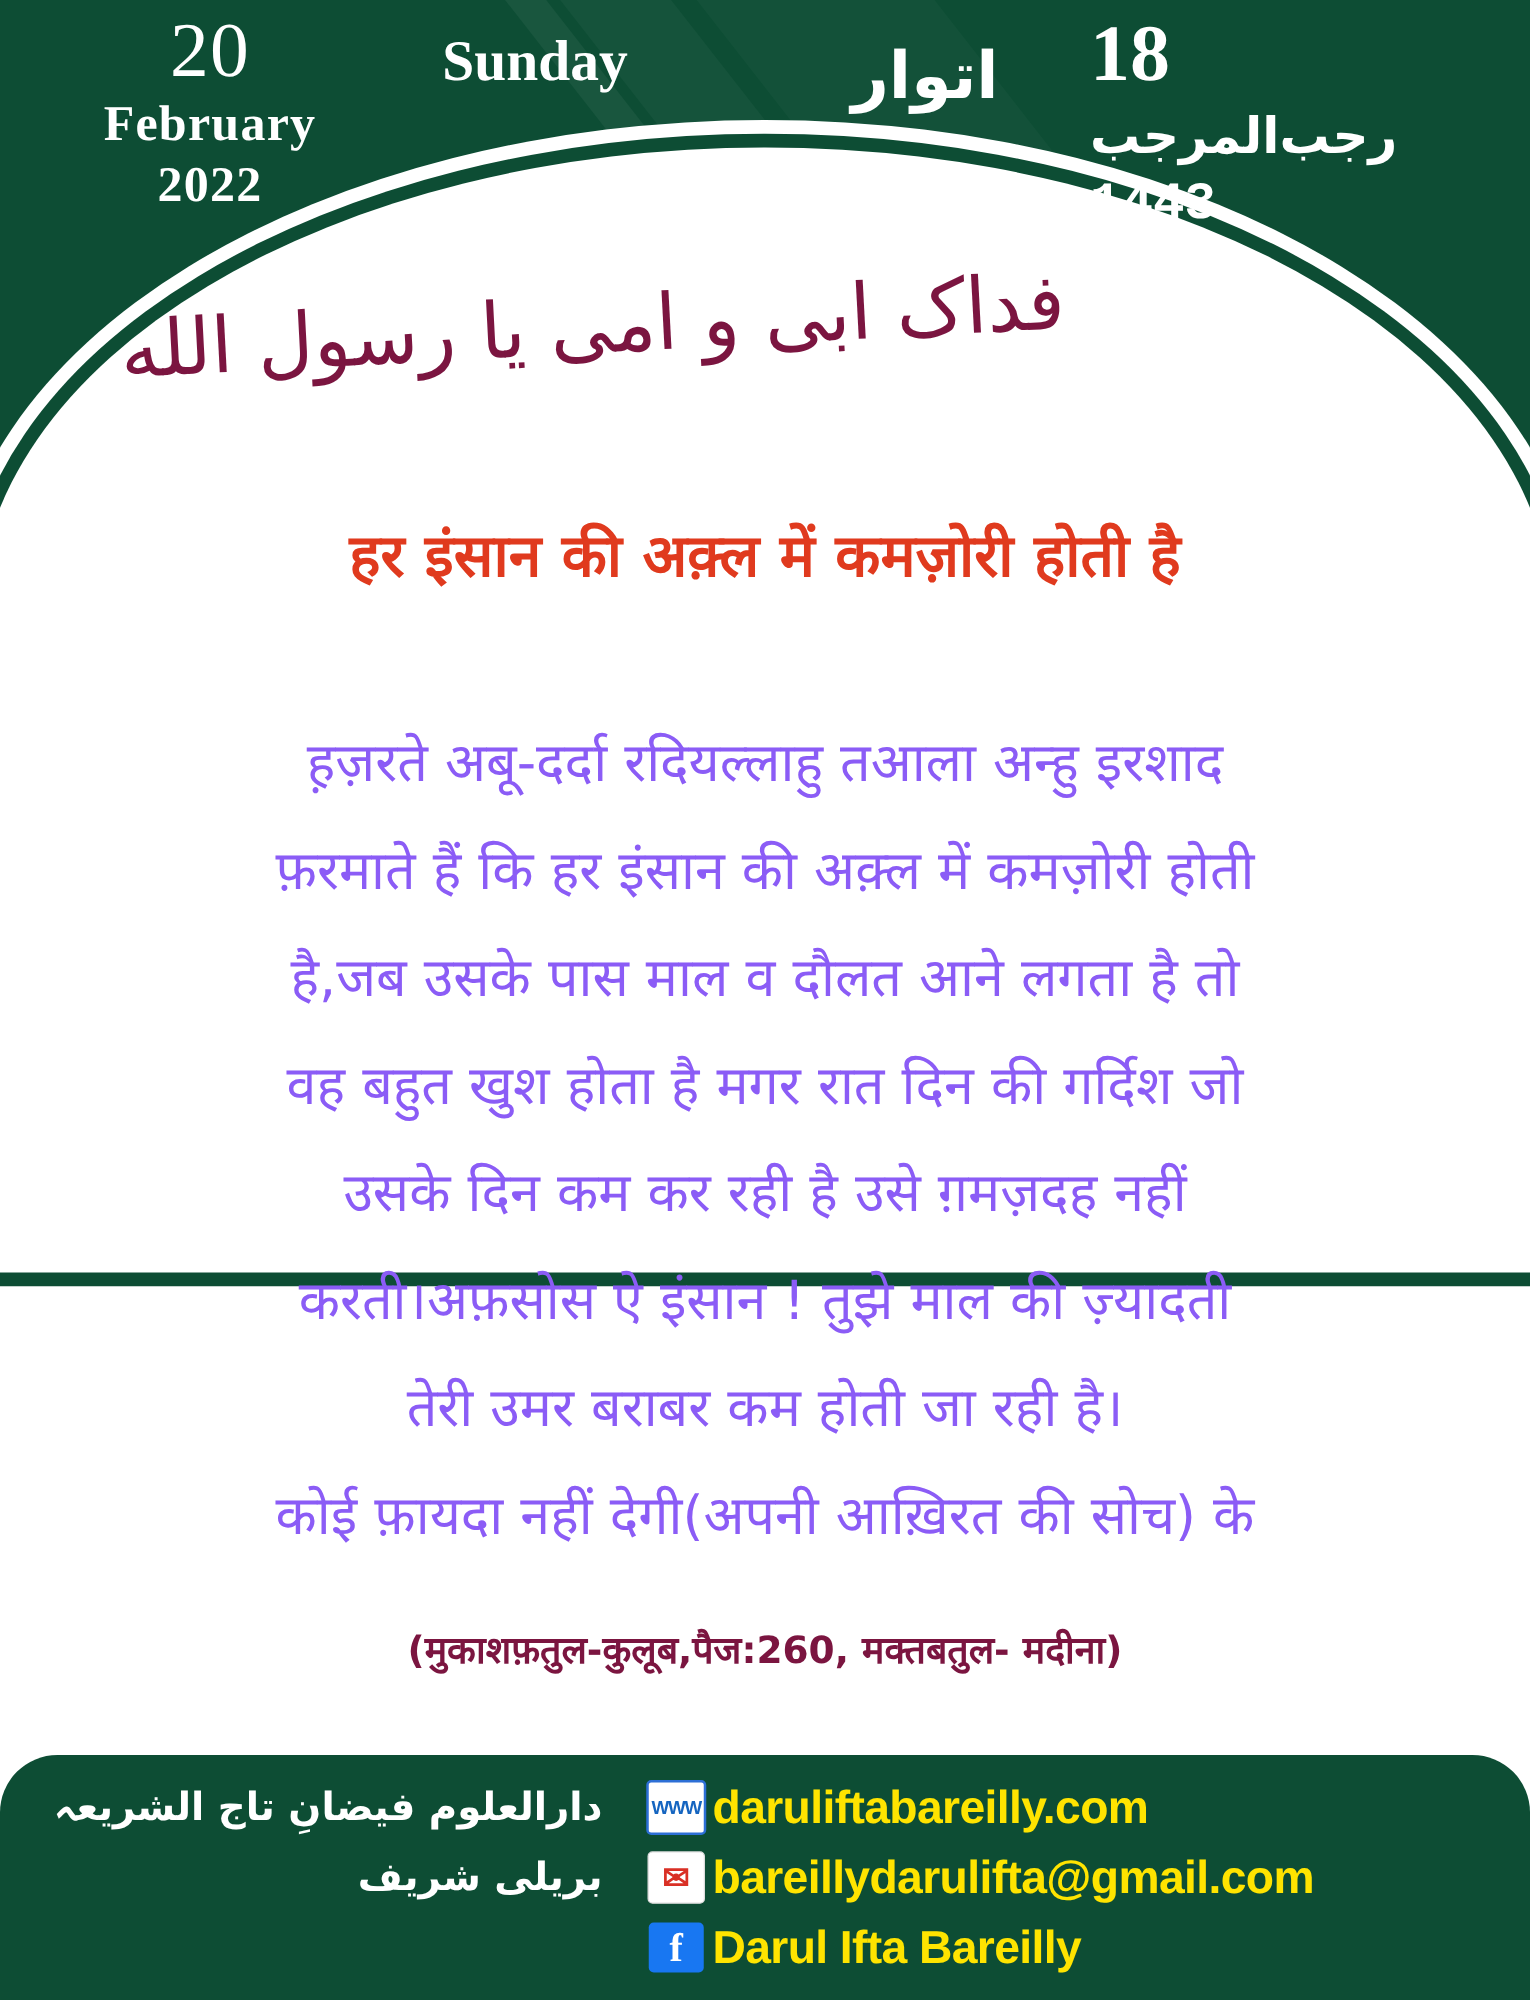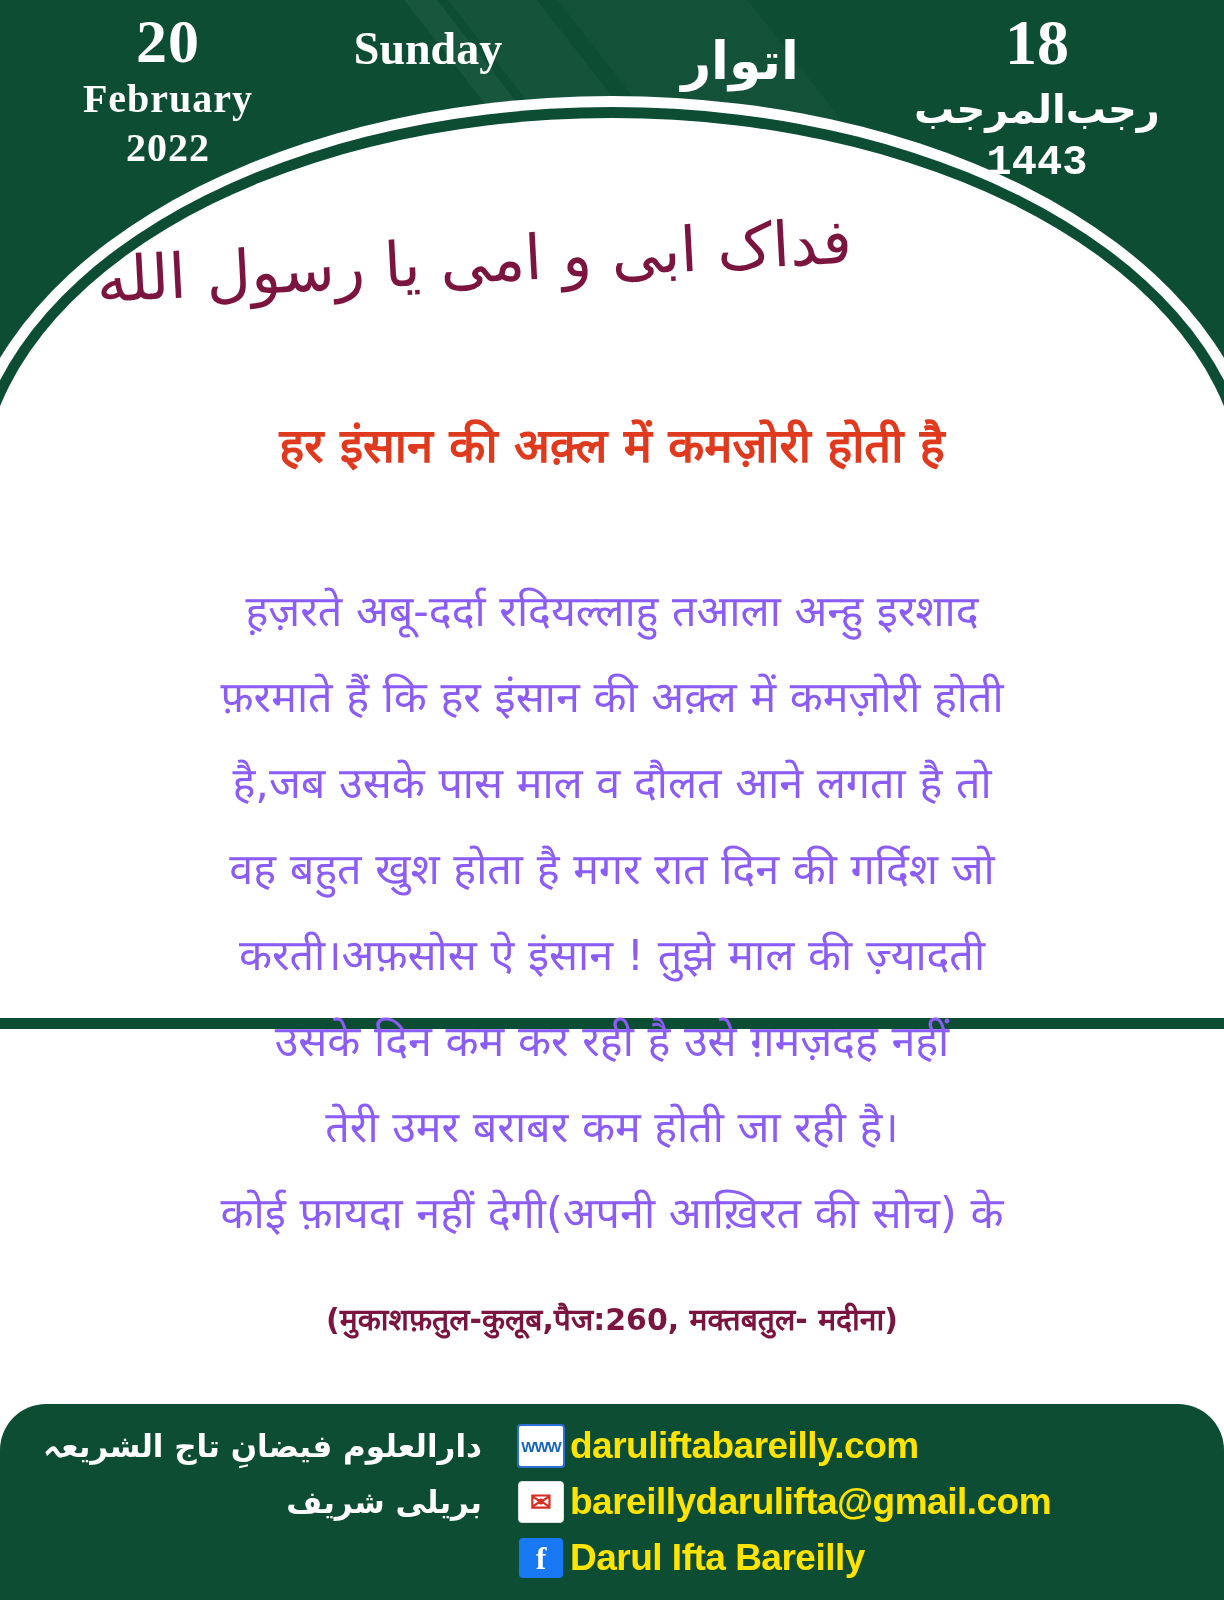--- a/index.html
+++ b/index.html
@@ -60,21 +60,21 @@
   .date-left {
     position: absolute;
     left: 18px; top: 8px;
     width: 300px;
     color: #ffffff;
     text-align: center;
     z-index: 6;
   }
   .date-left .daynum {
     font-family: "Liberation Serif", serif;
-    font-weight: bold;
+    font-weight: normal;
     font-size: 62px;
     line-height: 66px;
     letter-spacing: 1px;
   }
   .date-left .month {
     font-family: "Liberation Serif", serif;
     font-weight: bold;
     font-size: 40px;
     line-height: 50px;
     letter-spacing: 1px;
@@ -107,21 +107,21 @@
     font-size: 52px;
     text-align: center;
     direction: rtl;
     z-index: 6;
   }
   .date-right {
     position: absolute;
     right: 22px; top: 8px;
     width: 330px;
     color: #ffffff;
-    text-align: center;
+    text-align: left;
     z-index: 6;
   }
   .date-right .hnum {
     font-family: "Liberation Serif", serif;
     font-weight: bold;
     font-size: 64px;
     line-height: 70px;
   }
   .date-right .hmonth {
     font-family: "DejaVu Sans", sans-serif;
@@ -299,22 +299,22 @@
 
   <div class="calligraphy">فداک ابی و امی یا رسول الله</div>
 
   <div class="title">हर इंसान की अक़्ल में कमज़ोरी होती है</div>
 
   <div class="body-text">
     <span class="ln">ह़ज़रते अबू-दर्दा रदियल्लाहु तआला अन्हु इरशाद</span>
     <span class="ln">फ़रमाते हैं कि हर इंसान की अक़्ल में कमज़ोरी होती</span>
     <span class="ln">है,जब उसके पास माल व दौलत आने लगता है तो</span>
     <span class="ln">वह बहुत खुश होता है मगर रात दिन की गर्दिश जो</span>
+    <span class="ln">उसके दिन कम कर रही है उसे ग़मज़दह नहीं</span>
     <span class="ln">करती।अफ़सोस ऐ इंसान ! तुझे माल की ज़्यादती</span>
-    <span class="ln">उसके दिन कम कर रही है उसे ग़मज़दह नहीं</span>
     <span class="ln">तेरी उमर बराबर कम होती जा रही है।</span>
     <span class="ln">कोई फ़ायदा नहीं देगी(अपनी आख़िरत की सोच) के</span>
   </div>
 
   <div class="reference">(मुकाशफ़तुल-कुलूब,पैज:260, मक्तबतुल- मदीना)</div>
 
   <div class="footer">
     <div class="footer-urdu">
       <div>دارالعلوم فیضانِ تاج الشریعہ</div>
       <div>بریلی شریف</div>

